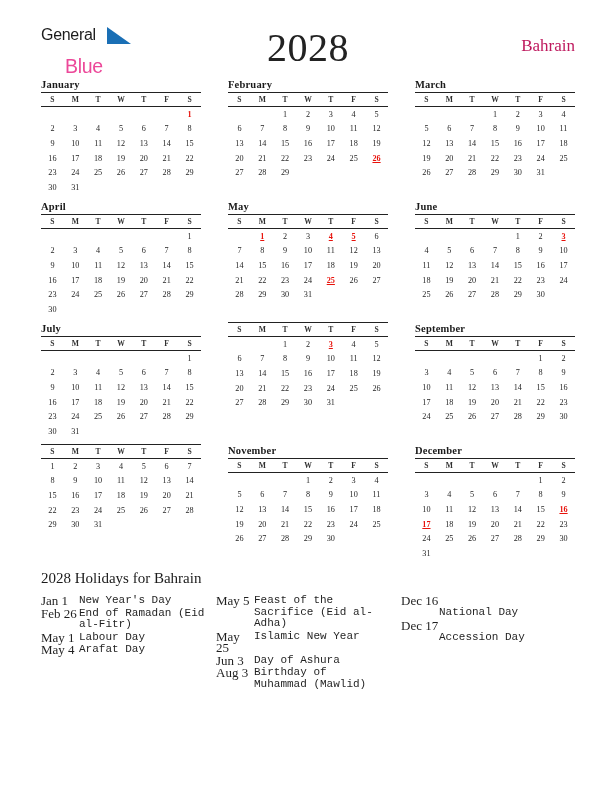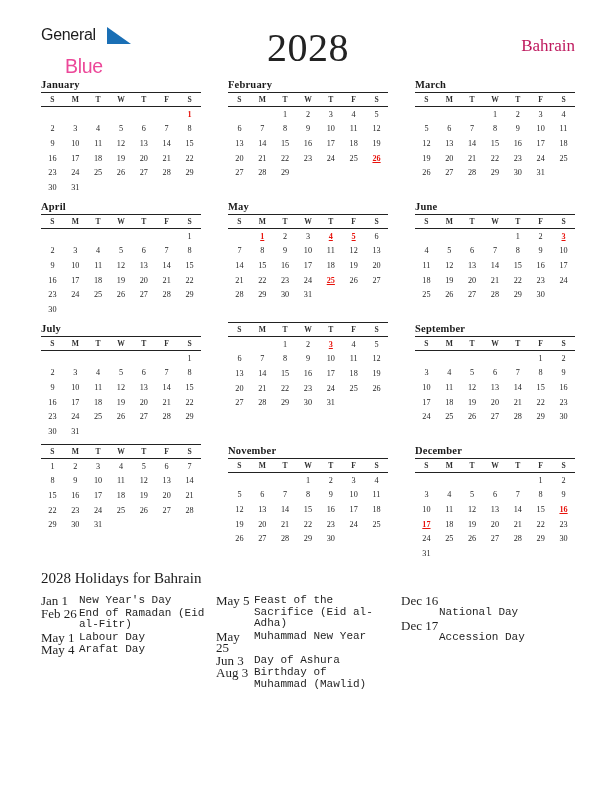--- a/index.html
+++ b/index.html
@@ -1093,21 +1093,21 @@
             <span class="hol-name">Arafat Day</span>
           </div>
         </div>
         <div class="hol-col hol-col-1">
           <div class="hol-row">
             <span class="hol-date">May 5</span>
             <span class="hol-name">Feast of the Sacrifice (Eid al-Adha)</span>
           </div>
           <div class="hol-row">
             <span class="hol-date">May 25</span>
-            <span class="hol-name">Muhammad New Year</span>
+            <span class="hol-name">Islamic New Year</span>
           </div>
           <div class="hol-row">
             <span class="hol-date">Jun 3</span>
             <span class="hol-name">Day of Ashura</span>
           </div>
           <div class="hol-row">
             <span class="hol-date">Aug 3</span>
             <span class="hol-name">Birthday of Muhammad (Mawlid)</span>
           </div>
         </div>

